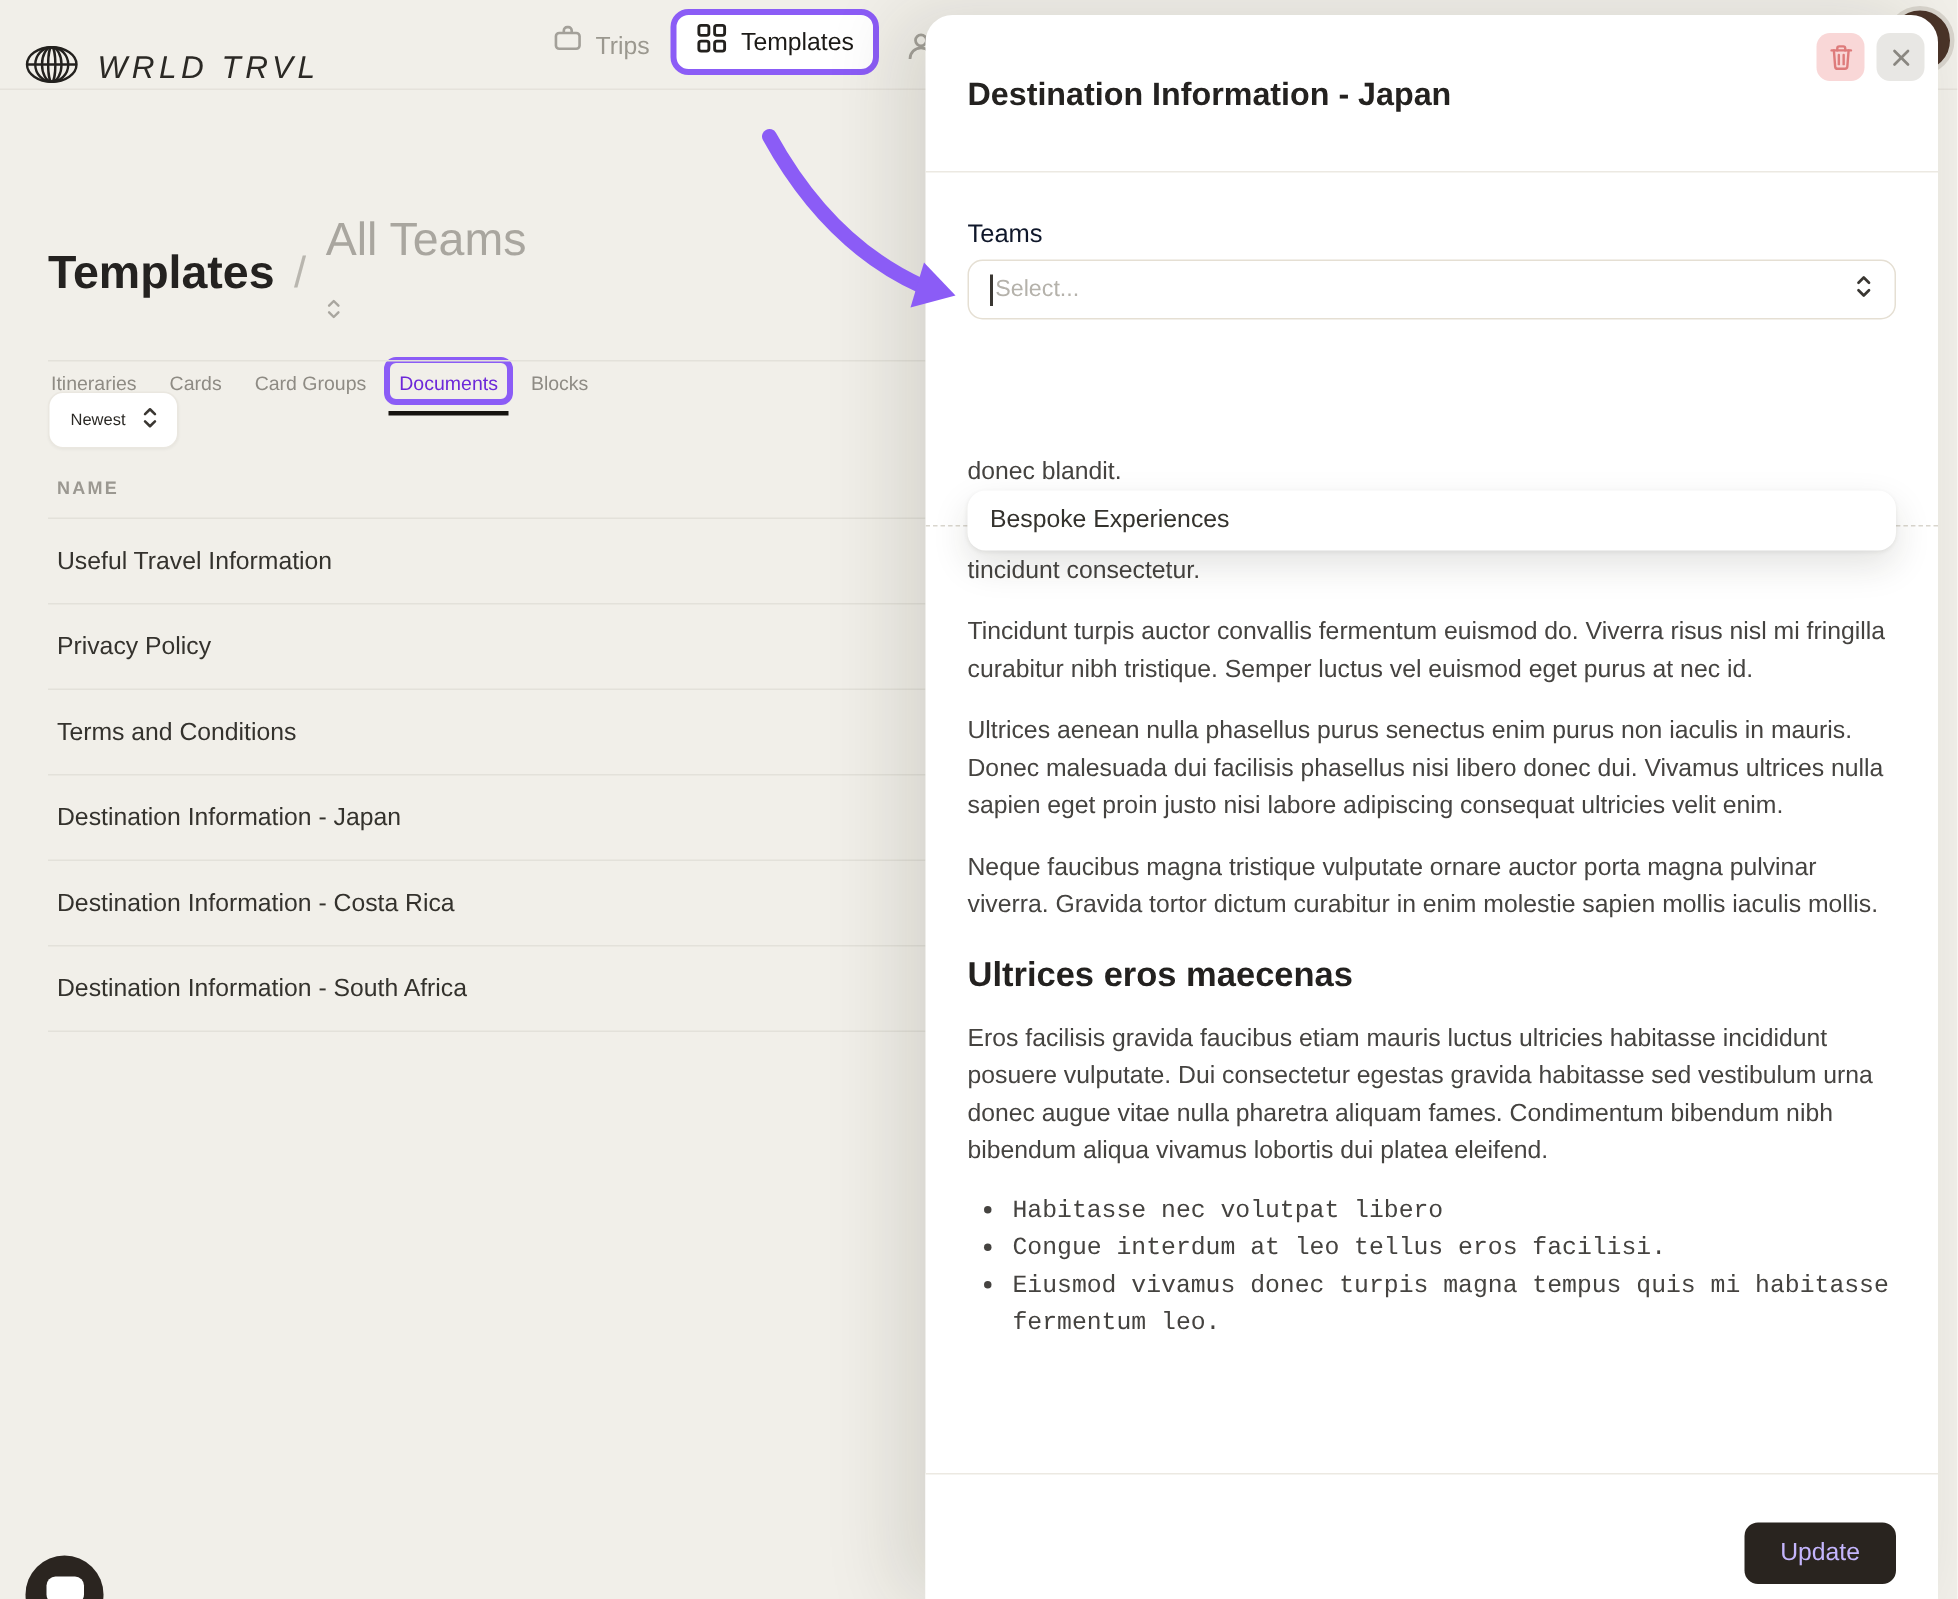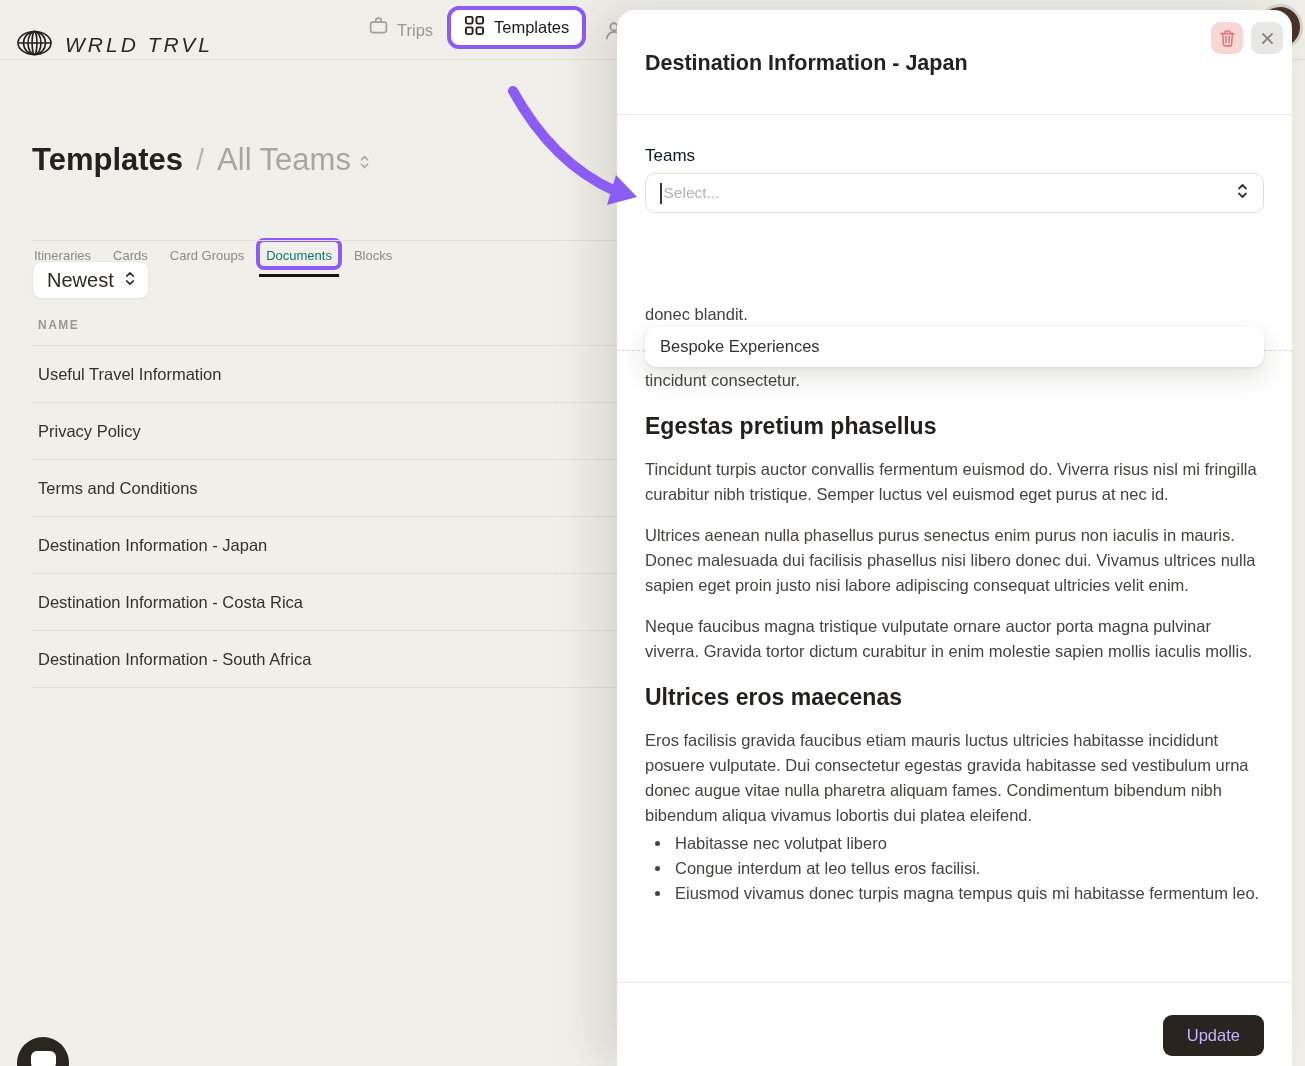--- a/index.html
+++ b/index.html
@@ -20,30 +20,30 @@
   .nav-templates { position:absolute; left:447px; top:6px; display:flex; align-items:center; gap:9px;
     background:#FFFFFF; border:4px solid #8B5CF6; border-radius:12px; padding:5px 13px;
     font-size:16.5px; font-weight:500; color:#1C1A17; }
   .nav-cut-icon { position:absolute; left:603px; top:20px; z-index:1; }
   .avatar { position:absolute; left:1257px; top:4px; width:46px; height:46px; border-radius:50%;
     background:#4A3428; border:3px solid #D8D4CC; z-index:2; }
   
   .page-head { position:absolute; left:32px; top:142px; display:flex; align-items:center; gap:13px; }
   .page-title { font-size:31px; font-weight:700; color:#242220; }
   .crumb-sep { font-size:29px; color:#B9B6AF; font-weight:400; }
-  .team-scope { display:flex; align-items:center; gap:8px; font-size:31px; color:#A9A69F; font-weight:500; }
+  .team-scope { display:flex; gap:8px; font-size:31px; color:#A9A69F; font-weight:500;flex-direction:column; }
   .tabs { position:absolute; left:32px; top:204px; display:flex; gap:18px; font-size:13px; color:#8E8B84;margin-top:44px; }
   .tab { position:relative; padding:0 2px; }
-  .tab.active { color:#0f766e; font-weight:500; }
+  .tab.active { color:#6d28d9; font-weight:500; }
   .tab-annotation { position:absolute; inset:-10px -8px -7px -8px; border:4px solid #8B5CF6; border-radius:8px; }
   .tab-underline { position:absolute; left:-5px; right:-5px; bottom:-14px; height:3px; background:#16130F; }
   .tabs-divider { position:absolute; left:32px; top:240px; width:585px; height:1px; background:#E3E1DA; }
   .sort-pill { position:absolute; left:32px; top:261px; height:38px; display:flex; align-items:center; gap:10px;
     background:#FFFFFF; border:1px solid #EAE7E0; border-radius:10px; padding:0 12px 0 14px;
-    font-size:20px; color:#2B2925; box-shadow:0 1px 2px rgba(0,0,0,.04); }
+    font-size:11px; color:#2B2925; box-shadow:0 1px 2px rgba(0,0,0,.04); }
   .table { position:absolute; left:32px; top:318px; width:585px; }
   .col-header { font-size:12px; letter-spacing:1.5px; color:#9B9891; font-weight:600; padding-left:6px; }
   .table-head-divider { margin-top:13px; height:1px; background:#E3E1DA; }
   .trow { height:57px; display:flex; align-items:center; padding-left:6px; border-bottom:1px solid #E3E1DA;
     font-size:16.5px; color:#34322D; cursor:pointer; }
   
   .chat-fab { position:absolute; left:17px; top:1037px; width:52px; height:52px; border-radius:50%;
     background:#2B2520; z-index:4; }
   .chat-bubble { position:absolute; left:14px; top:14px; width:25px; height:18px; background:#FFFFFF; border-radius:6px; }
   .chat-tail { position:absolute; left:20px; top:30px; width:0; height:0;
@@ -65,21 +65,21 @@
   .caret { width:1.5px; height:21px; background:#3A3732; margin-right:2px; }
   .select-placeholder { font-size:15.5px; color:#B5B2AB; flex:1; }
   .dropdown { position:absolute; left:28px; right:28px; top:212px; background:#FFFFFF; border-radius:12px;
     box-shadow:0 10px 24px rgba(40,35,25,.13), 0 1px 3px rgba(40,35,25,.08); z-index:6; overflow:hidden; }
   .option { padding:10px 15px 11px; font-size:16.5px; color:#34322D; cursor:pointer; }
   .option.highlighted { background:#EAE5DC; }
   .doc { color:#454340; font-size:16.5px; line-height:25px; }
   .doc p.frag { margin-top:89px; }
   .doc p { margin-top:16px; }
   .doc h2 { margin-top:18px; font-size:23px; line-height:30px; font-weight:700; color:#23211F; }
-  .doc ul { margin-top:3px; padding-left:27px; }
+  .doc ul { margin-top:14px; padding-left:27px;font-family:Liberation Mono, monospace; }
   .doc li { padding-left:3px; }
   .modal-footer { position:absolute; left:0; right:0; top:972px; bottom:0; background:#FFFFFF;
     border-top:1px solid #ECE9E2; }
   .btn-update { position:absolute; right:28px; top:32px; height:41px; padding:0 24px;
     background:#29241F; color:#c4b5fd; border:none; border-radius:9px; font-size:16.5px;
     font-family:"Liberation Sans", sans-serif; cursor:pointer; }
   
   .arrow-overlay { position:absolute; left:455px; top:65px; width:230px; height:150px; z-index:30; pointer-events:none; }
 </style>
 </head>
@@ -219,21 +219,20 @@
       </span>
     </div>
 
     <div class="dropdown">
       <div class="option">Bespoke Experiences</div>
     </div>
 
     <div class="doc">
       <p class="frag">donec blandit.</p>
       <p>Quisque dolore tincidunt platea do euismod velit faucibus nisi quis elementum tincidunt consectetur.</p>
-      <h2>Egestas pretium phasellus</h2>
       <p>Tincidunt turpis auctor convallis fermentum euismod do. Viverra risus nisl mi fringilla curabitur nibh tristique. Semper luctus vel euismod eget purus at nec id.</p>
       <p>Ultrices aenean nulla phasellus purus senectus enim purus non iaculis in mauris. Donec malesuada dui facilisis phasellus nisi libero donec dui. Vivamus ultrices nulla sapien eget proin justo nisi labore adipiscing consequat ultricies velit enim.</p>
       <p>Neque faucibus magna tristique vulputate ornare auctor porta magna pulvinar viverra. Gravida tortor dictum curabitur in enim molestie sapien mollis iaculis mollis.</p>
       <h2>Ultrices eros maecenas</h2>
       <p>Eros facilisis gravida faucibus etiam mauris luctus ultricies habitasse incididunt posuere vulputate. Dui consectetur egestas gravida habitasse sed vestibulum urna donec augue vitae nulla pharetra aliquam fames. Condimentum bibendum nibh bibendum aliqua vivamus lobortis dui platea eleifend.</p>
       <ul>
         <li>Habitasse nec volutpat libero</li>
         <li>Congue interdum at leo tellus eros facilisi.</li>
         <li>Eiusmod vivamus donec turpis magna tempus quis mi habitasse fermentum leo.</li>
       </ul>

